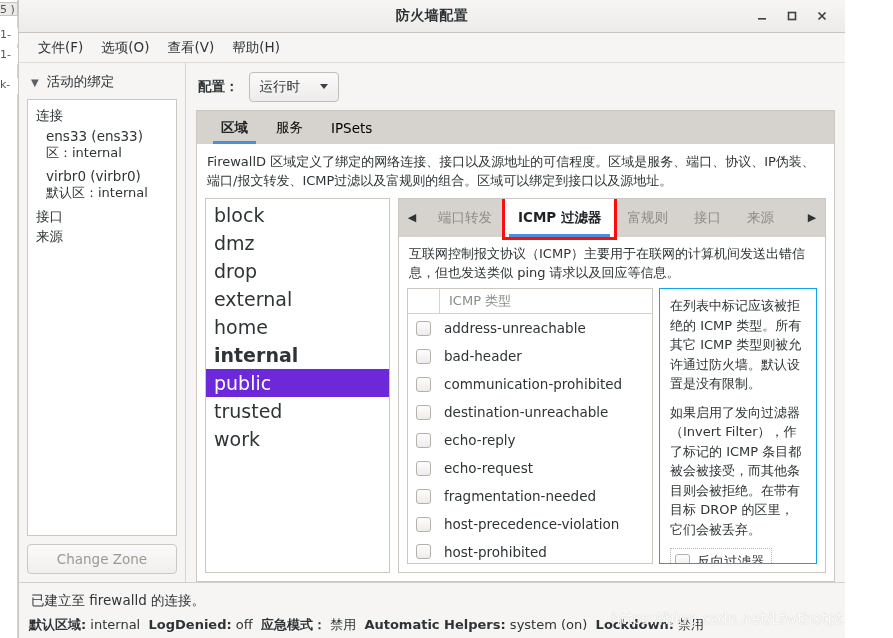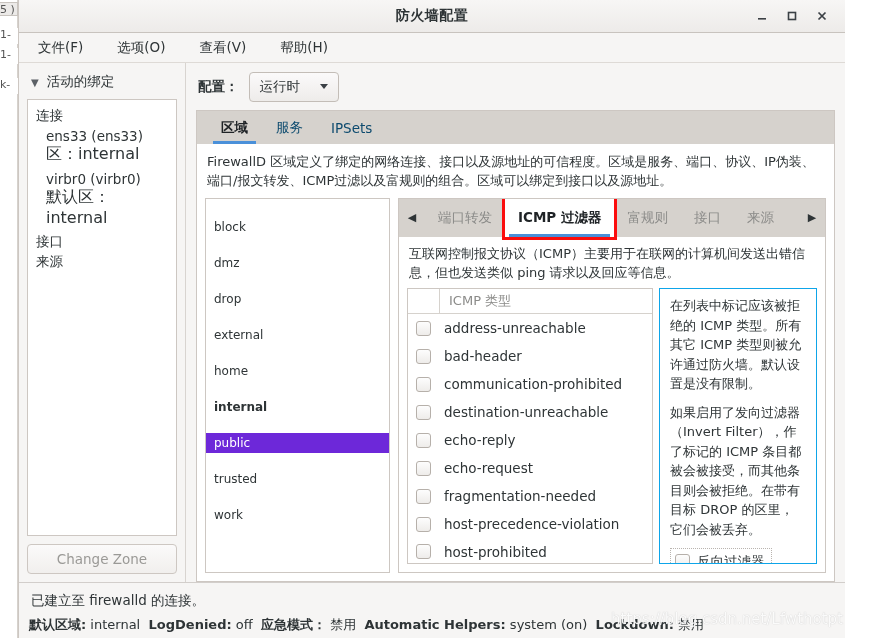--- a/index.html
+++ b/index.html
@@ -58,21 +58,21 @@
     color: #3b4045; font-size: 13px; line-height: 1;
   }
   .winbtn svg { display:block; }
 
   
   #menubar {
     height: 30px; min-height: 30px;
     background: #f6f5f4;
     border-bottom: 1px solid #dedad6;
     display: flex; align-items: center; padding-left: 10px;
-    gap: 16px;
+    gap: 0;
   }
   .menu-item { padding: 3px 9px; font-size: 13.5px; color: #2e3436; white-space: nowrap;}
 
   
   #body { flex: 1; display: flex; min-height: 0; }
 
   
   #leftpane {
     width: 167px; min-width: 167px;
     background: #f6f5f4;
@@ -90,21 +90,21 @@
     flex: 1; min-height: 0;
     background: #ffffff;
     border: 1px solid #cdc7c2;
     padding: 6px 8px;
     font-size: 13px;
     overflow: hidden;
   }
   .grp-label { font-size: 13.5px; color: #2e3436; margin: 1px 0 2px 0; }
   .conn-entry { margin: 3px 0 6px 10px; }
   .conn-name { font-size: 13.5px; color:#2e3436; }
-  .conn-sub { font-size: 16px; color:#2e3436; }
+  .conn-sub { font-size: 13px; color:#2e3436; }
   #changezone {
     margin: 8px 0 8px 0;
     height: 30px;
     background: linear-gradient(#fbfafa,#f1efed);
     border: 1px solid #cdc7c2; border-radius: 4px;
     color: #9a9996; font-size: 13.5px;
     display: flex; align-items: center; justify-content: center;
   }
 
   
@@ -136,42 +136,42 @@
     display: flex; flex-direction: column;
     overflow: hidden;
   }
   #toptabs {
     height: 33px; min-height: 33px;
     background: #d6d2cd;
     display: flex; align-items: stretch; padding-left: 10px;
   }
   .ttab {
     display: flex; align-items: center; padding: 0 14px;
-    font-size: 13.5px; color: #0c4a6e; position: relative;
+    font-size: 13.5px; color: #000000; position: relative;
   }
   .ttab.active { color: #1f2326; font-weight: bold; }
   .ttab.active::after {
     content:""; position:absolute; left: 6px; right: 6px; bottom: 0; height: 3px;
     background: #4a90d9;
   }
   #zonedesc {
     padding: 9px 10px 7px 10px;
     font-size: 13px; line-height: 1.45; color:#2e3436;
   }
   #zonebody {
     flex: 1; min-height: 0; display: flex; gap: 8px;
     padding: 0 8px 8px 8px;
   }
   #zonelist {
     width: 185px; min-width:185px;
     background: #ffffff; border: 1px solid #cdc7c2;
     padding: 2px 0 0 0;
     overflow: hidden;
   }
-  .zrow { padding: 3px 8px; font-size: 12px; color:#2e3436;margin-top:16px; }
+  .zrow { padding: 3px 8px; font-size: 19px; color:#2e3436; }
   .zrow.bold { font-weight: bold; }
   .zrow.sel { background: #6d28d9; color:#ffffff; }
 
   
   #zonedetail {
     flex: 1; min-width: 0;
     border: 1px solid #cdc7c2; background: #ffffff;
     display: flex; flex-direction: column; overflow: hidden;
   }
   #subtabs {

